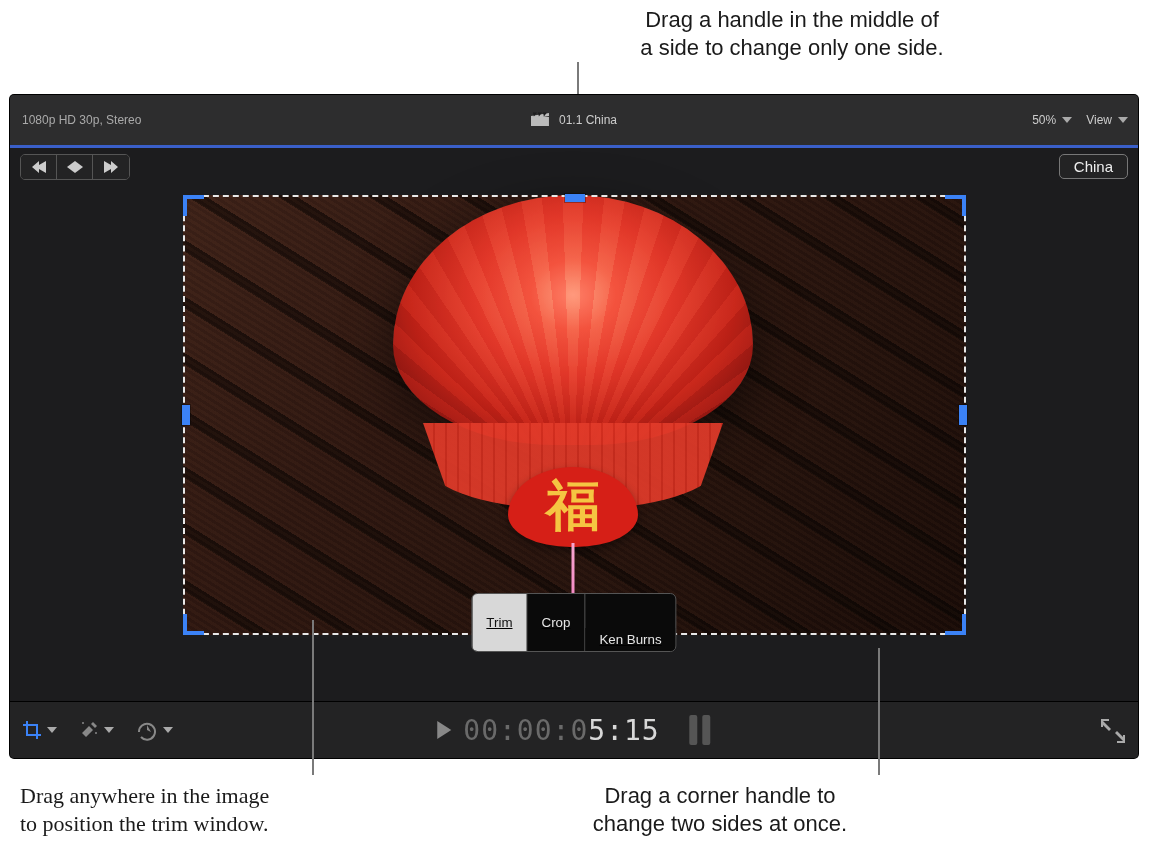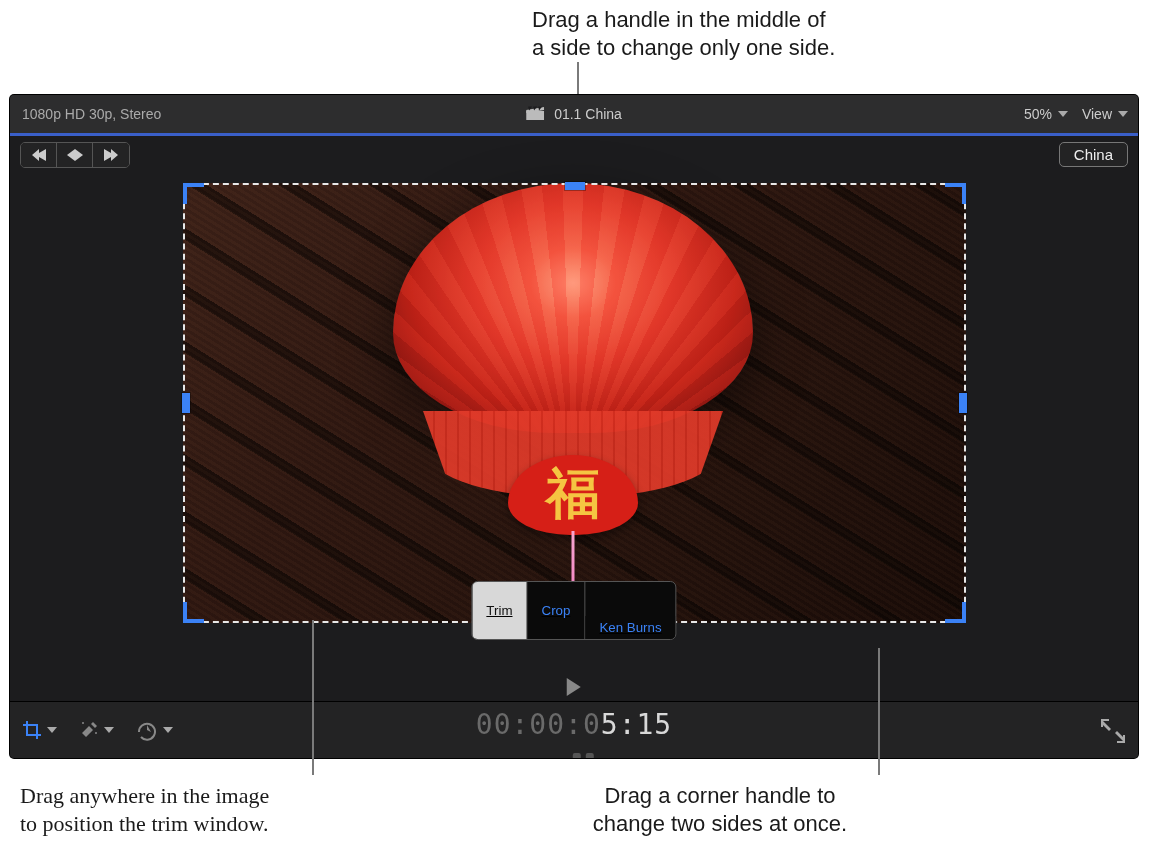--- a/index.html
+++ b/index.html
@@ -26,26 +26,26 @@
     left: 10px;
     top: 95px;
     width: 1128px;
     height: 663px;
     background: #1c1c1e;
     border-radius: 4px;
     overflow: hidden;
     box-shadow: 0 0 0 1px #000;
   }
   .titlebar {
-    height: 38px;
+    height: 50px;
     background: #2d2d2e;
     display: flex;
     align-items: center;
     color: #aaa;
-    font-size: 14px;
+    font-size: 12px;
     position: relative;
   }
   .titlebar .left {
     padding-left: 12px;
   }
   .titlebar .center {
     position: absolute;
     left: 50%;
     transform: translateX(-50%);
     display: flex;
@@ -256,21 +256,21 @@
     border-radius:6px;
     overflow:hidden;
     font-size:17px;
     background:#0a0a0a;
     text-decoration:underline;
   }
   .mode-seg button {
     border:none;
     padding:4px 14px;
     background:#0a0a0a;
-    color:#3b82f6;
+    color:#e5e5e5;
     border-right:1px solid #555;
     cursor:pointer;
   }
   .mode-seg button:last-child { border-right:none;margin-top:34px; }
   .mode-seg button.active { background:#d8d8d8; color:#111; }
 
   .bottom-bar {
     position:absolute;
     left:0; right:0; bottom:0;
     height:56px;
@@ -283,21 +283,21 @@
   }
   .bb-tools {
     display:flex; align-items:center; gap:22px;
   }
   .bb-tools .icon-btn {
     display:flex; align-items:center; gap:5px;
     color:#888; cursor:pointer;
   }
   .bb-center {
     position:absolute; left:50%; transform:translateX(-50%);
-    display:flex; align-items:center; gap:12px;flex-direction:column;
+    display:flex; align-items:center; gap:12px;
   }
   .play-tri {
     width:0;height:0;
     border-top:9px solid transparent;
     border-bottom:9px solid transparent;
     border-left:14px solid #888;
     cursor:pointer;
   }
   .timecode {
     font-family: "SF Mono", Menlo, monospace;
@@ -315,21 +315,21 @@
   }
   .fs-btn {
     position:absolute; right:12px; bottom:14px;
     width:26px; height:26px;
     color:#aaa; cursor:pointer;
   }
 </style>
 </head>
 <body>
 
-<div class="callout" style="right:100px; top:6px; text-align:left; width:520px;">
+<div class="callout" style="right:100px; top:6px; text-align:center; width:520px;">
   <span style="white-space:pre-line;">Drag a handle in the middle of
 a side to change only one side.</span>
 </div>
 <div class="callout-line" style="left:577px; top:62px; width:2px; height:149px;"></div>
 
 <div class="viewer-chrome">
 
   <div class="titlebar">
     <div class="left">1080p HD 30p, Stereo</div>
     <div class="center">

